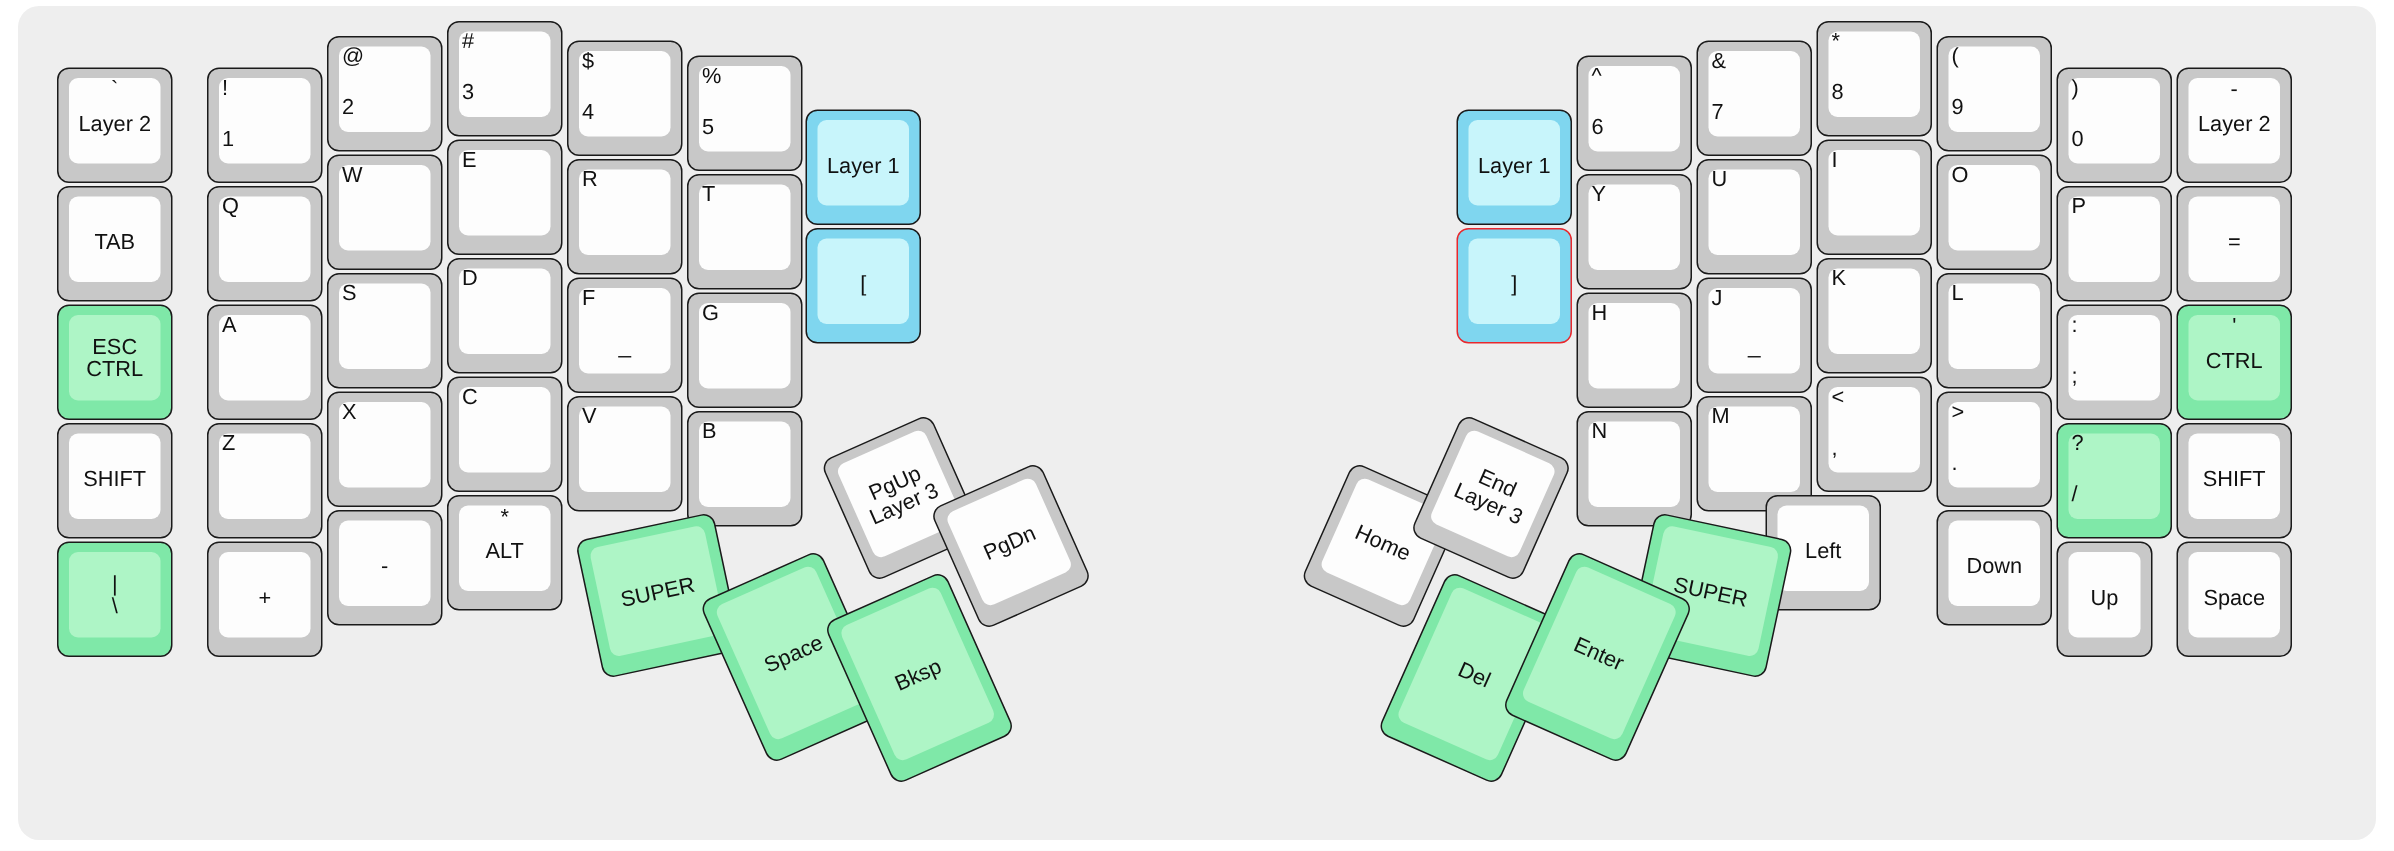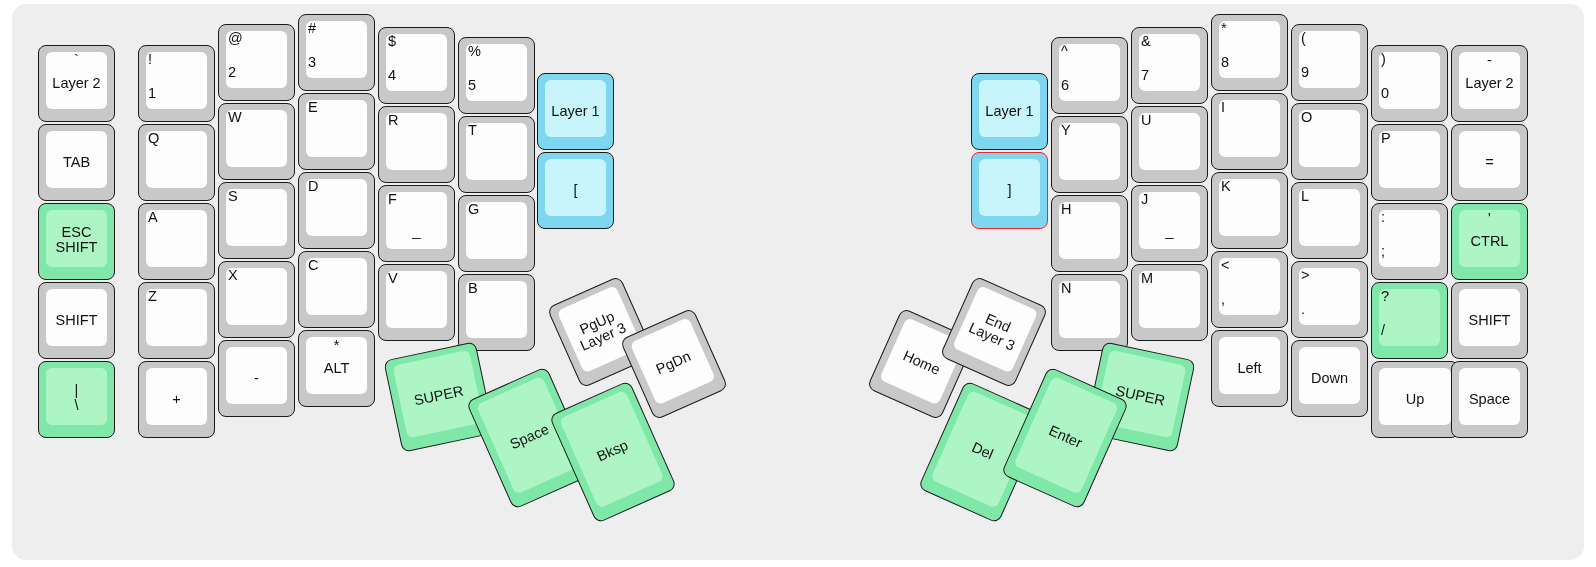--- a/index.html
+++ b/index.html
@@ -71,21 +71,21 @@
         <span class="lbl tc">`</span>
         <span class="lbl ct">Layer 2</span>
       </div>
       <div class="key" style="left: 38px; top: 124px; width: 77px; height: 77px;">
         <span class="cap"></span>
         <span class="lbl ct">TAB</span>
       </div>
       <div class="key green" style="left: 38px; top: 203px; width: 77px; height: 77px;">
         <span class="cap"></span>
         <span class="lbl two">ESC
-SHIFT</span>
+CTRL</span>
       </div>
       <div class="key" style="left: 38px; top: 282px; width: 77px; height: 77px;">
         <span class="cap"></span>
         <span class="lbl ct">SHIFT</span>
       </div>
       <div class="key green" style="left: 38px; top: 361px; width: 77px; height: 77px;">
         <span class="cap"></span>
         <span class="lbl two">|
 \</span>
       </div>
@@ -250,21 +250,21 @@
       </div>
       <div class="key" style="left: 1211px; top: 172px; width: 77px; height: 77px;">
         <span class="cap"></span>
         <span class="lbl tl">K</span>
       </div>
       <div class="key" style="left: 1211px; top: 251px; width: 77px; height: 77px;">
         <span class="cap"></span>
         <span class="lbl tl">&lt;</span>
         <span class="lbl bl">,</span>
       </div>
-      <div class="key" style="left: 1211px; top: 330px; width: 77px; height: 77px;">
+      <div class="key" style="left: 1177px; top: 330px; width: 77px; height: 77px;">
         <span class="cap"></span>
         <span class="lbl ct">Left</span>
       </div>
       <div class="key" style="left: 1291px; top: 24px; width: 77px; height: 77px;">
         <span class="cap"></span>
         <span class="lbl tl">(</span>
         <span class="lbl bl">9</span>
       </div>
       <div class="key" style="left: 1291px; top: 103px; width: 77px; height: 77px;">
         <span class="cap"></span>
@@ -295,21 +295,21 @@
       <div class="key" style="left: 1371px; top: 203px; width: 77px; height: 77px;">
         <span class="cap"></span>
         <span class="lbl tl">:</span>
         <span class="lbl bl">;</span>
       </div>
       <div class="key green" style="left: 1371px; top: 282px; width: 77px; height: 77px;">
         <span class="cap"></span>
         <span class="lbl tl">?</span>
         <span class="lbl bl">/</span>
       </div>
-      <div class="key" style="left: 1371px; top: 361px; width: 88px; height: 77px;">
+      <div class="key" style="left: 1371px; top: 361px; width: 64px; height: 77px;">
         <span class="cap"></span>
         <span class="lbl ct">Up</span>
       </div>
       <div class="key" style="left: 1451px; top: 45px; width: 77px; height: 77px;">
         <span class="cap"></span>
         <span class="lbl tc">-</span>
         <span class="lbl ct">Layer 2</span>
       </div>
       <div class="key" style="left: 1451px; top: 124px; width: 77px; height: 77px;">
         <span class="cap"></span>

